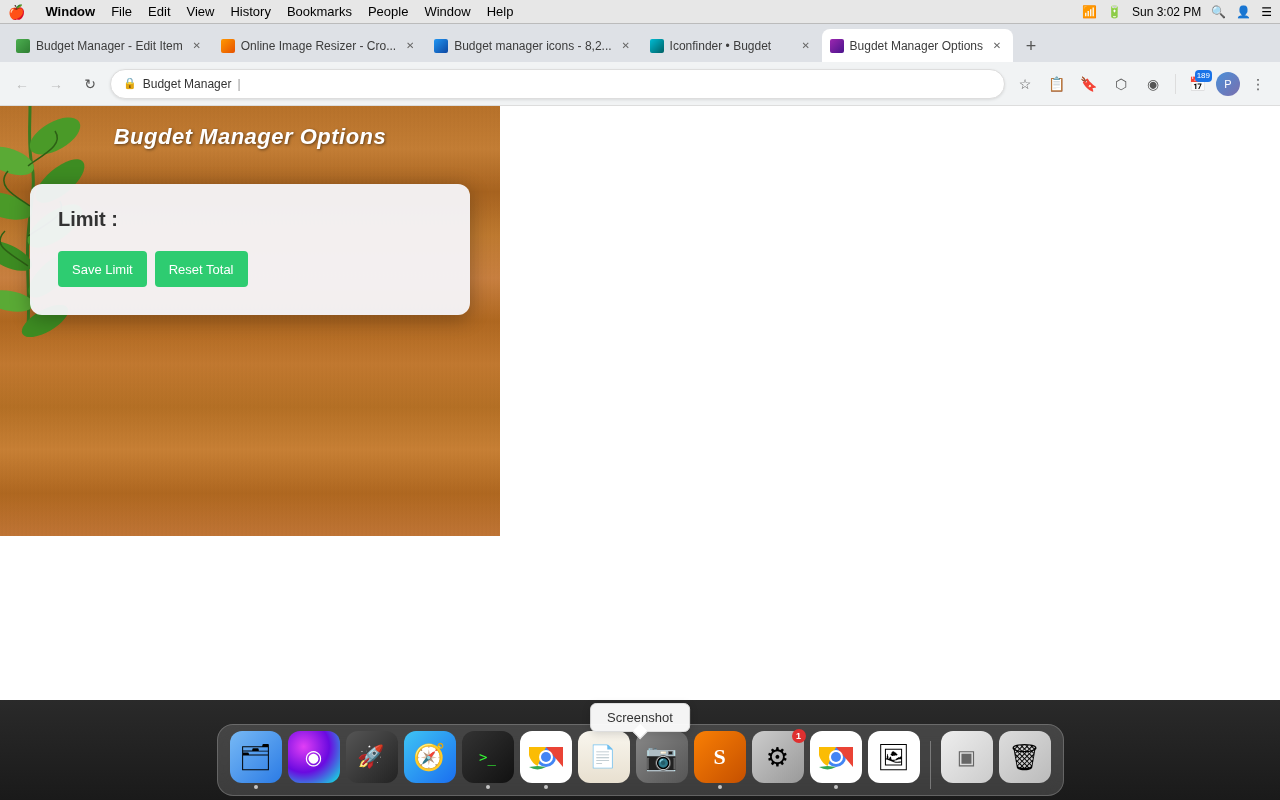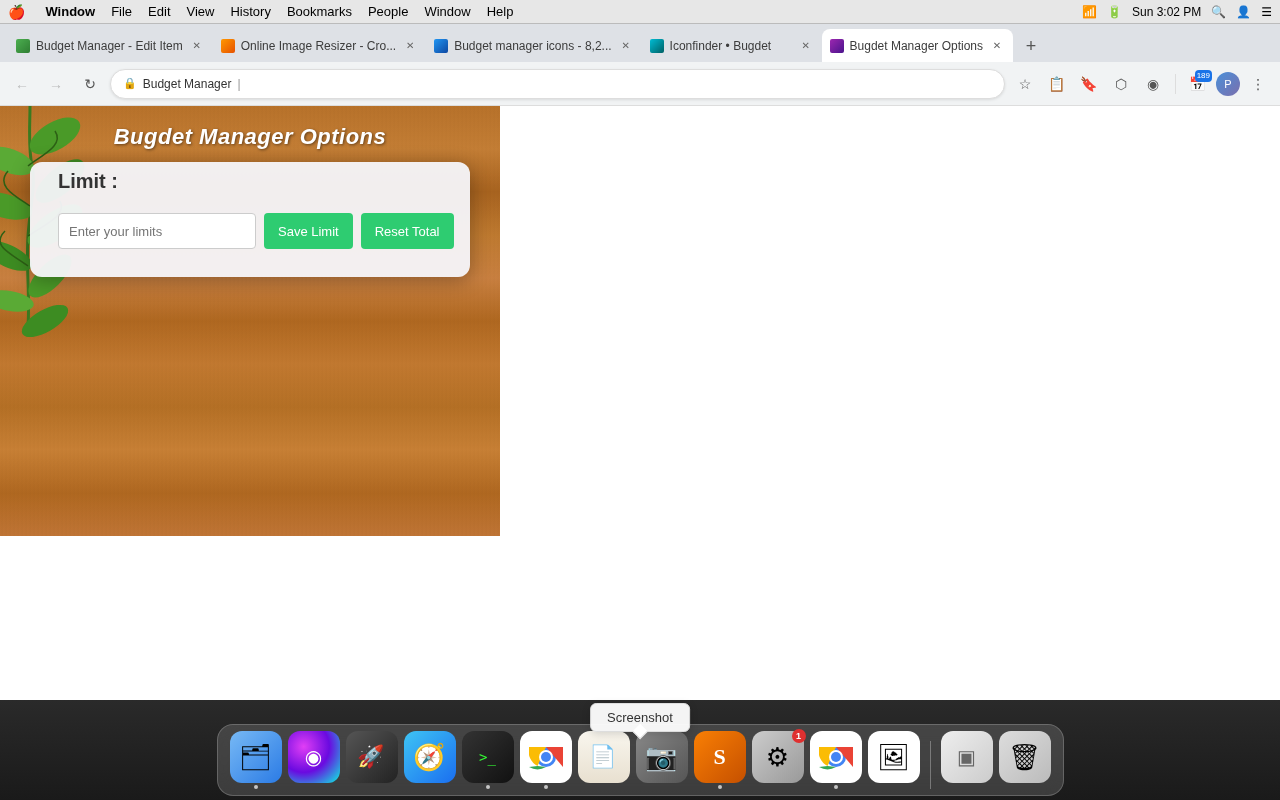--- a/index.html
+++ b/index.html
@@ -239,22 +239,22 @@
       left: 0;
       width: 120px;
       height: 280px;
       pointer-events: none;
     }
 
     
     .options-card {
       background: rgba(245, 245, 250, 0.95);
       border-radius: 12px;
-      margin: 0 30px;
-      padding: 8px 28px 28px;
+      margin: 22px 30px;
+      padding: 24px 28px 28px;
       box-shadow: 0 4px 20px rgba(0,0,0,0.3);
       position: relative;
       z-index: 10;
     }
 
     .limit-label {
       font-size: 20px;
       font-weight: 600;
       color: #333;
       margin-bottom: 20px;
@@ -523,21 +523,20 @@
             <path d="M28 130 C42 120, 68 110, 60 95" stroke="#2d6015" stroke-width="1.5" fill="none"></path>
             <path d="M28 160 C12 148, -10 140, 5 125" stroke="#2d6015" stroke-width="1.5" fill="none"></path>
           </svg>
         </div>
 
         <div class="bm-title">Bugdet Manager Options</div>
 
         <div class="options-card">
           <div class="limit-label">Limit :</div>
           <div class="input-row">
-            <input class="limit-input" type="text" placeholder="Enter your limits" style="">
             <button class="save-btn">Save Limit</button>
             <button class="reset-btn">Reset Total</button>
           </div>
         </div>
       </div>
     </div>
 
     <div class="screenshot-tooltip">Screenshot</div>
   </div>
 </div>

